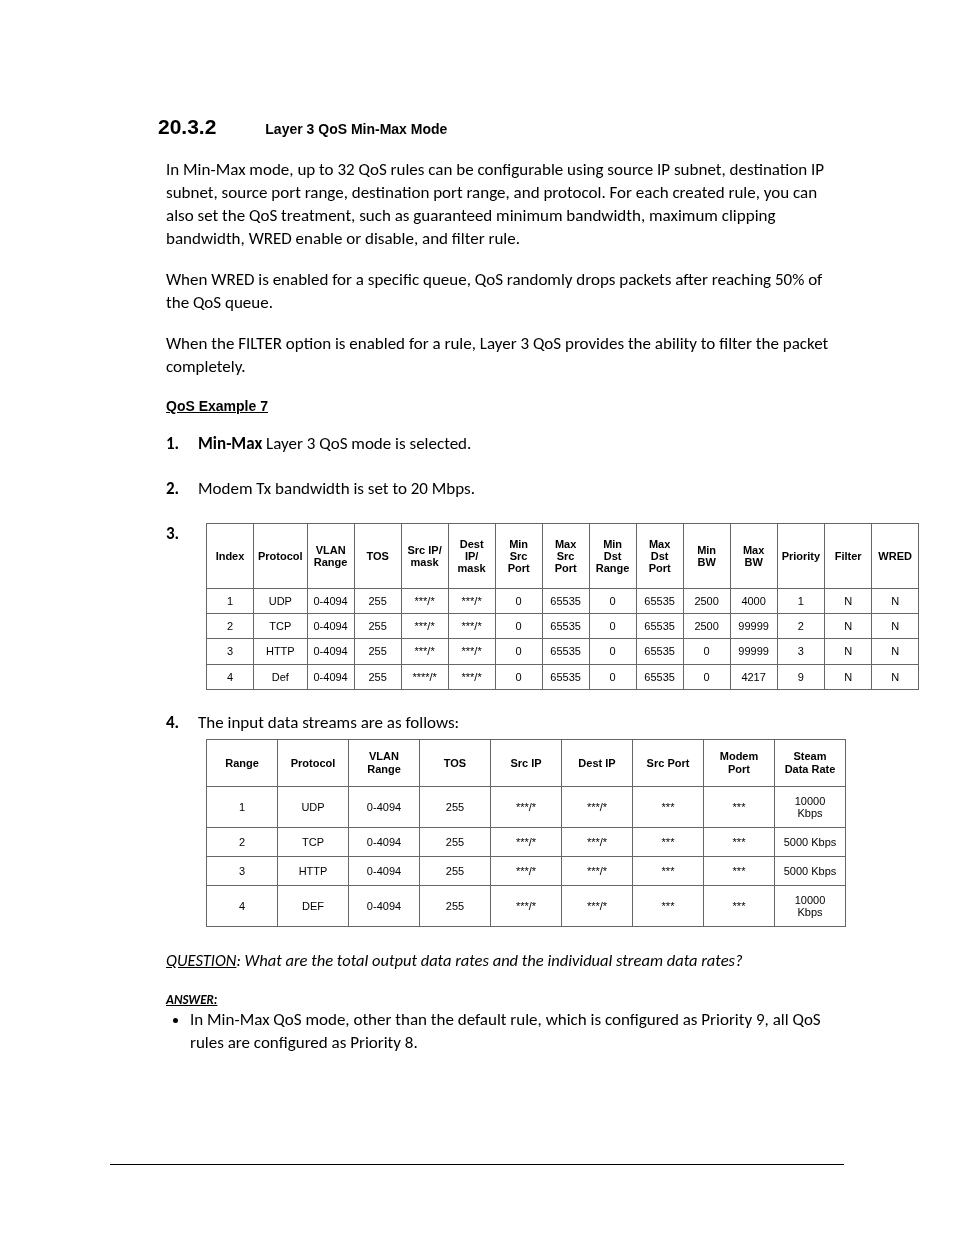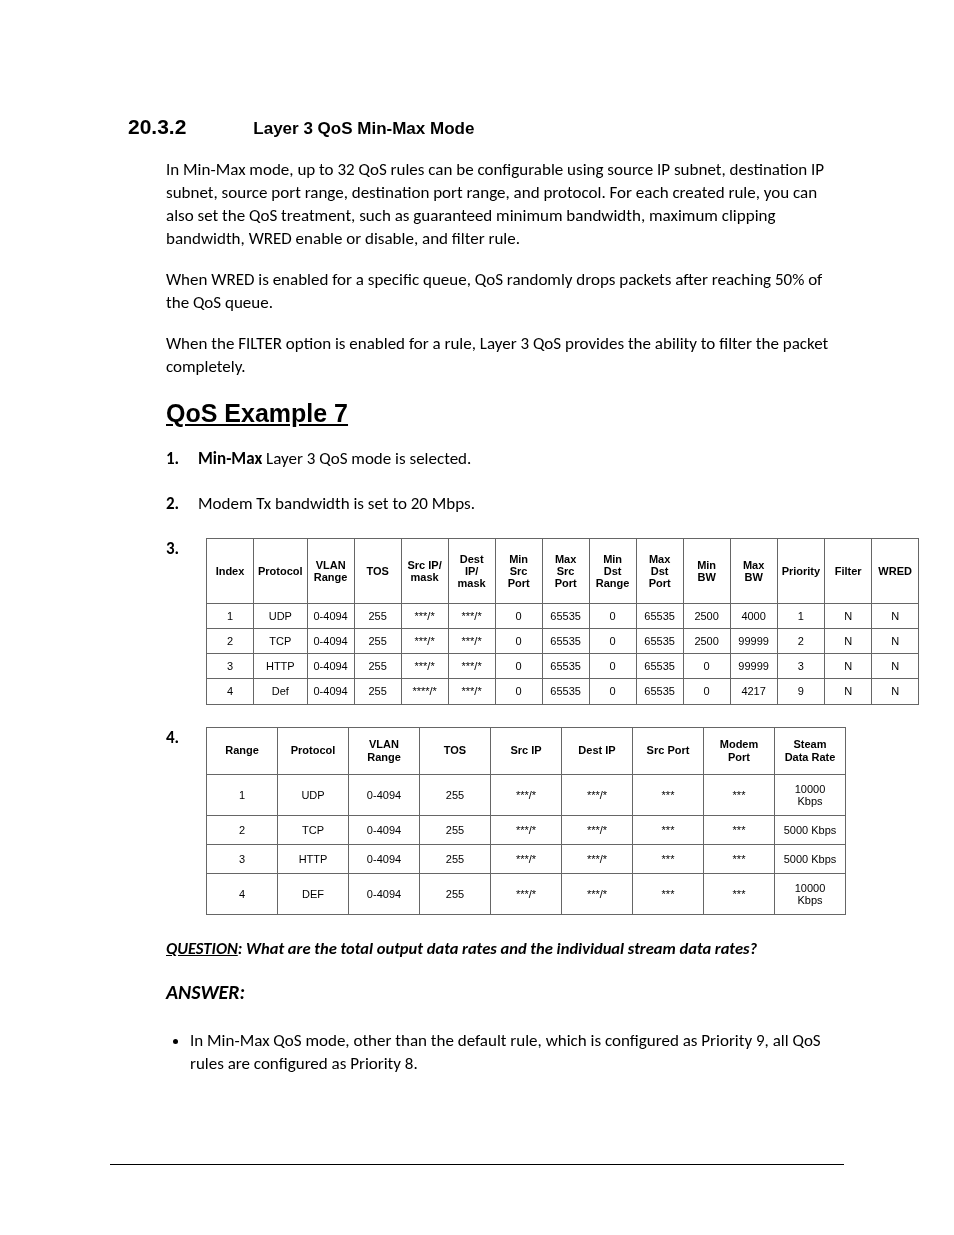--- a/index.html
+++ b/index.html
@@ -13,41 +13,41 @@
     width: 954px;
     height: 1235px;
     box-sizing: border-box;
     padding: 115px 110px 0 128px;
     position: relative;
   }
   .sec-num {
     font-weight: bold;
     font-size: 21px;
     font-family: Arial, sans-serif;
+    margin-left: 30px;
   }
   .sec-title {
     font-weight: bold;
-    font-size: 17px;
+    font-size: 14px;
     font-family: Arial, sans-serif;
-    margin-left: 48px;
   }
   .h-block {
     margin-bottom: 20px;
   }
   .body-block {
     margin-left: 38px;
     font-size: 17px;
     line-height: 1.35;
   }
   .para {
     margin-bottom: 18px;
   }
   .sub-heading {
     font-weight: bold;
-    font-size: 25px;
+    font-size: 14px;
     text-decoration: underline;
     font-family: Arial, sans-serif;
     margin-bottom: 18px;
   }
   ol.steps {
     list-style: none;
     padding: 0;
     margin: 0 0 0 0;
   }
   ol.steps > li {
@@ -87,33 +87,33 @@
 
   table.qos.t2 th, table.qos.t2 td {
     font-size: 11px;
     padding: 8px 6px;
     min-width: 58px;
   }
   table.qos.t2 th { height: 30px; }
 
   .question-line {
     font-style: italic;
-    font-weight: bold;
+    font-weight: normal;
     margin-top: 20px;
     margin-bottom: 20px;
     font-size: 16.5px;
   }
   .question-label {
     text-decoration: underline;
   }
   .answer-label {
     font-style: italic;
     font-weight: bold;
-    font-size: 20px;
-    margin-bottom: 24px;
+    text-decoration: underline;
+    font-size: 13px;
   }
   ul.bullets {
     list-style: disc;
     padding-left: 24px;
     margin: 0;
   }
   ul.bullets li {
     font-size: 17px;
     line-height: 1.35;
     margin-bottom: 3px;
@@ -244,20 +244,21 @@
                 <td>4217</td>
                 <td>9</td>
                 <td>N</td>
                 <td>N</td>
               </tr>
             </tbody>
         </table>
       </li>
       <li>
         <span class="num">4.</span>
+        <span>The input data streams are as follows:</span>
 
         <table class="qos t2">
           <thead>
             <tr>
               <th>Range</th>
               <th>Protocol</th>
               <th>VLAN Range</th>
               <th>TOS</th>
               <th>Src IP</th>
               <th>Dest IP</th>

